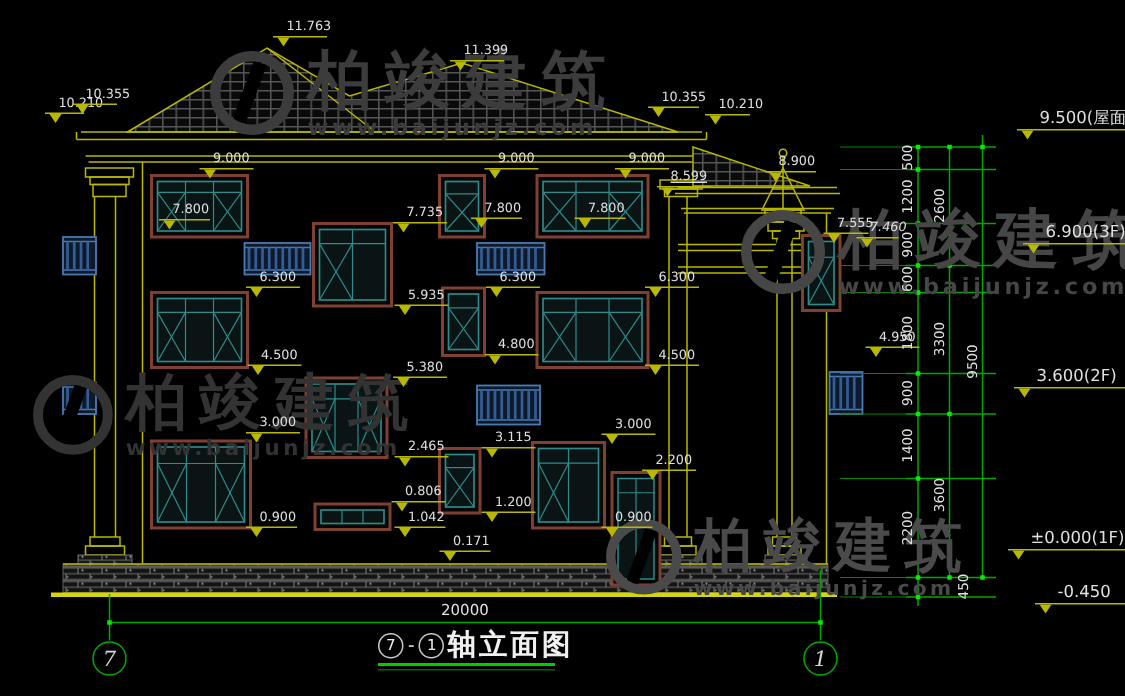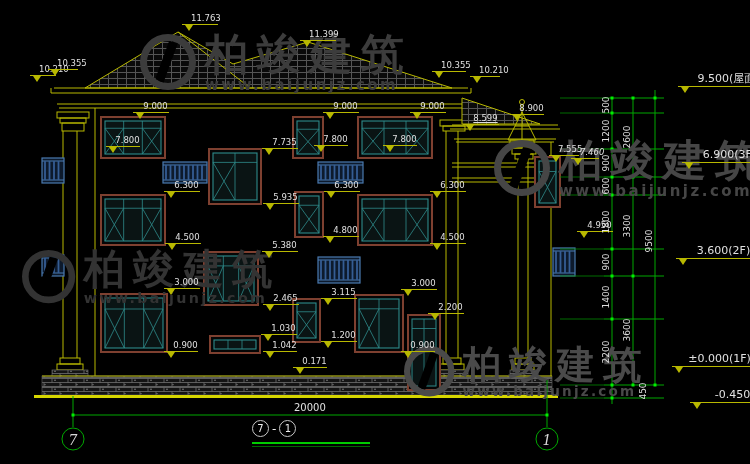--- a/index.html
+++ b/index.html
@@ -11,21 +11,21 @@
       transform-origin:top left;font-family:"DejaVu Sans",sans-serif;}
   .wm-logo{width:42px;height:42px;border:7px solid currentColor;border-radius:50%;
            position:relative;flex:none;overflow:hidden;}
   .wm-logo::before{content:"";position:absolute;left:14px;top:-8px;width:9px;height:62px;
            background:#000;transform:rotate(20deg);}
   .wm-body{display:flex;flex-direction:column;}
   .wm-text{font-size:43px;line-height:40px;font-weight:bold;letter-spacing:9px;white-space:nowrap;}
   .wm-url{font-size:15px;font-weight:bold;letter-spacing:2.5px;margin-top:2px;white-space:nowrap;}
   
   .em{position:absolute;z-index:3;color:#e0e0e0;font:8.5px/1 "DejaVu Sans",sans-serif;}
-  .em-t{display:block;margin:0 0 1px 9px;white-space:nowrap;text-align:center;}
+  .em-t{display:block;margin:0 0 1px 9px;white-space:nowrap;}
   .em-ln{display:block;height:1px;background:#b8b800;}
   .em-tri{display:block;width:0;height:0;border:4px solid transparent;border-bottom:none;
           border-top:6px solid #b8b800;margin-left:3px;}
   .em.big{font-size:11px;}
   .em.big .em-t{margin-left:15px;margin-bottom:2px;}
   
   .vdim{position:absolute;z-index:3;color:#e0e0e0;font:9px "DejaVu Sans",sans-serif;
         transform:translate(-50%,-50%) rotate(-90deg);white-space:nowrap;}
   .hdim{position:absolute;z-index:3;color:#e0e0e0;font:10px "DejaVu Sans",sans-serif;}
   
@@ -456,21 +456,21 @@
       <div class="em" style="left: 410px; top: 102px;">
         <span class="em-t">9.000</span>
         <span class="em-ln" style="width: 36px;"></span>
         <span class="em-tri"></span>
       </div>
       <div class="em" style="left: 510px; top: 104px;">
         <span class="em-t">8.900</span>
         <span class="em-ln" style="width: 34px;"></span>
         <span class="em-tri"></span>
       </div>
-      <div class="em" style="left: 463px; top: 114px; text-decoration: underline;">
+      <div class="em" style="left: 438px; top: 114px; text-decoration: underline;">
         <span class="em-t">8.599</span>
         <span class="em-ln" style="width: 36px;"></span>
         <span class="em-tri"></span>
       </div>
       <div class="em" style="left: 106px; top: 136px;">
         <span class="em-t">7.800</span>
         <span class="em-ln" style="width: 34px;"></span>
         <span class="em-tri"></span>
       </div>
       <div class="em" style="left: 314px; top: 135px;">
@@ -562,21 +562,21 @@
         <span class="em-t">2.465</span>
         <span class="em-ln" style="width: 36px;"></span>
         <span class="em-tri"></span>
       </div>
       <div class="em" style="left: 428px; top: 303px;">
         <span class="em-t">2.200</span>
         <span class="em-ln" style="width: 36px;"></span>
         <span class="em-tri"></span>
       </div>
       <div class="em" style="left: 261px; top: 324px;">
-        <span class="em-t">1.030</span>
+        <span class="em-t">0.806</span>
         <span class="em-ln" style="width: 36px;"></span>
         <span class="em-tri"></span>
       </div>
       <div class="em" style="left: 321px; top: 331px;">
         <span class="em-t">1.200</span>
         <span class="em-ln" style="width: 36px;"></span>
         <span class="em-tri"></span>
       </div>
       <div class="em" style="left: 164px; top: 341px;">
         <span class="em-t">0.900</span>
@@ -639,20 +639,21 @@
       <div class="vdim" style="left: 627px; top: 137px;">2600</div>
       <div class="vdim" style="left: 627px; top: 226px;">3300</div>
       <div class="vdim" style="left: 627px; top: 330px;">3600</div>
       <div class="vdim" style="left: 649px; top: 241px;">9500</div>
     </div>
 
   <div id="title">
     <span class="axis-chip">7</span>
     <span class="dash">-</span>
     <span class="axis-chip">1</span>
+    <span class="name">轴立面图</span>
   </div>
   <div class="title-ul1"></div>
   <div class="title-ul2"></div>
 
   <div class="bubble" style="left:73px;top:440px;">7</div>
   <div class="bubble" style="left:547px;top:440px;">1</div>
 
 </div>
 
 </body></html>

